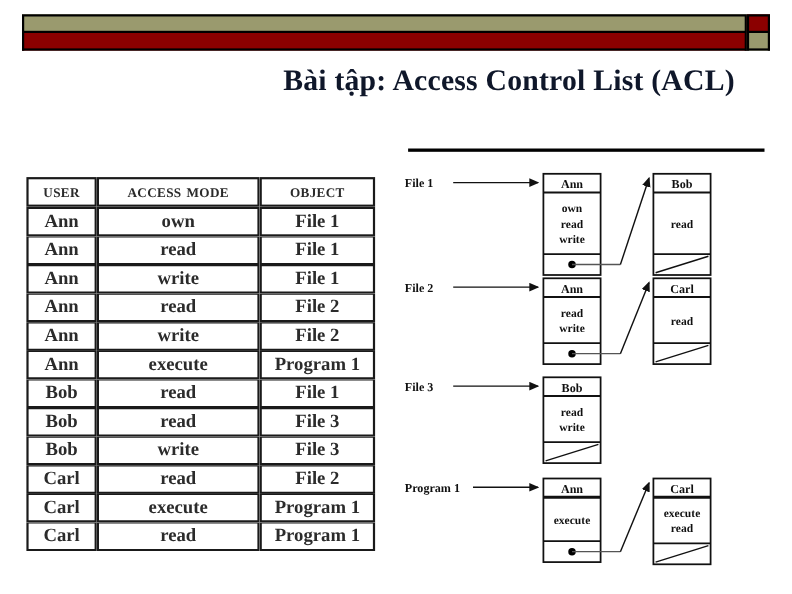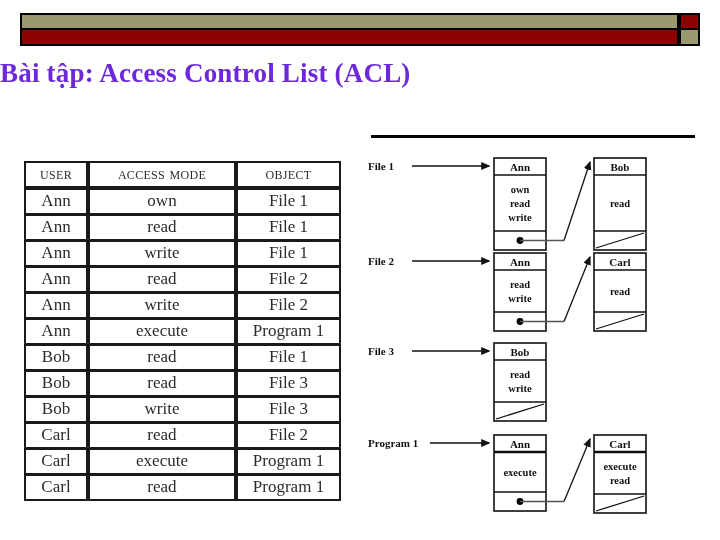--- a/index.html
+++ b/index.html
@@ -57,45 +57,45 @@
     border-top: none;
     box-sizing: border-box;
   }
 
   
   #title {
     position: absolute;
     left: 0;
     top: 58px;
     width: 668px;
-    text-align: left;
+    text-align: right;
     font-size: 27px;
     font-weight: bold;
-    color: #6d28d9;
+    color: #0f172a;
     letter-spacing: 0.2px;
     white-space: nowrap;
   }
 
   
   #acl-table {
     position: absolute;
     left: 24px;
     top: 161px;
     width: 317px;
   }
   #acl-table table {
     border-collapse: separate;
     border-spacing: 0;
     width: 317px;
     table-layout: fixed;
   }
   #acl-table td, #acl-table th {
     border: 2px solid #1a1a1a;
     text-align: center;
-    font-weight: normal;
+    font-weight: bold;
     font-size: 17px;
     color: #2b2b2b;
     padding: 1px 0 2px 0;
     height: 23px;
     box-sizing: border-box;
     background: #fff;
   }
   #acl-table thead th {
     font-variant: small-caps;
     text-transform: lowercase;

